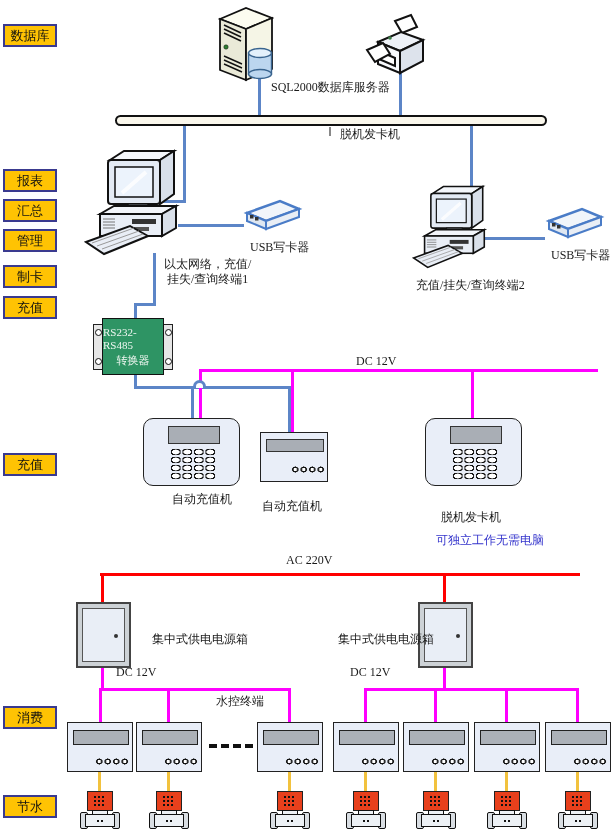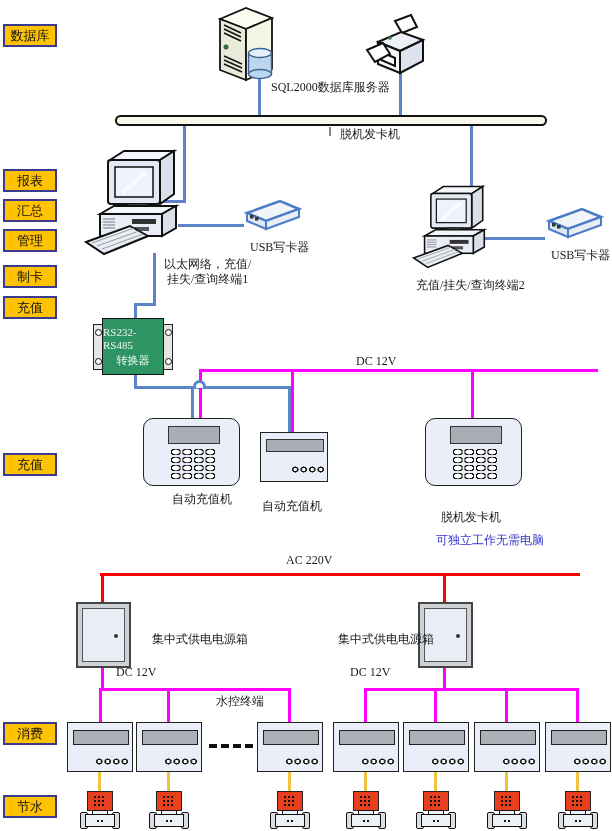--- a/index.html
+++ b/index.html
@@ -111,21 +111,21 @@
   <i class="tick"></i>
   <div class="t" style="left:340px;top:126px">脱机发卡机</div>
 
   <div class="tag" style="top:24px">数据库</div>
   <div class="tag" style="top:169px">报表</div>
   <div class="tag" style="top:199px">汇总</div>
   <div class="tag" style="top:229px">管理</div>
   <div class="tag" style="top:265px">制卡</div>
   <div class="tag" style="top:296px">充值</div>
   <div class="tag" style="top:453px">充值</div>
-  <div class="tag" style="top:722px">消费</div>
+  <div class="tag" style="top:706px">消费</div>
   <div class="tag" style="top:795px">节水</div>
 
   <svg style="left:214px;top:4px" width="64" height="78" viewBox="0 0 64 78">
     <polygon points="6,15 32,4 58,14 32,25" fill="#fcfcf0" stroke="#111" stroke-width="1.8"></polygon>
     <polygon points="6,15 32,25 32,76 6,66" fill="#eaead8" stroke="#111" stroke-width="1.8"></polygon>
     <polygon points="32,25 58,14 58,65 32,76" fill="#f5f5e6" stroke="#111" stroke-width="1.8"></polygon>
     <path d="M10 21 L27 29 M10 25 L27 33 M10 29 L27 37" stroke="#111" stroke-width="1.6" fill="none"></path>
     <circle cx="12" cy="43" r="2.2" fill="#2e7d32" stroke="#111" stroke-width="0.5"></circle>
     <path d="M10 52 L28 60 M10 56 L28 64 M10 60 L28 68" stroke="#111" stroke-width="1.4" fill="none"></path>
     <rect x="34.5" y="49" width="23" height="21" fill="#bcd6ef" stroke="#39648f" stroke-width="1.4"></rect>

